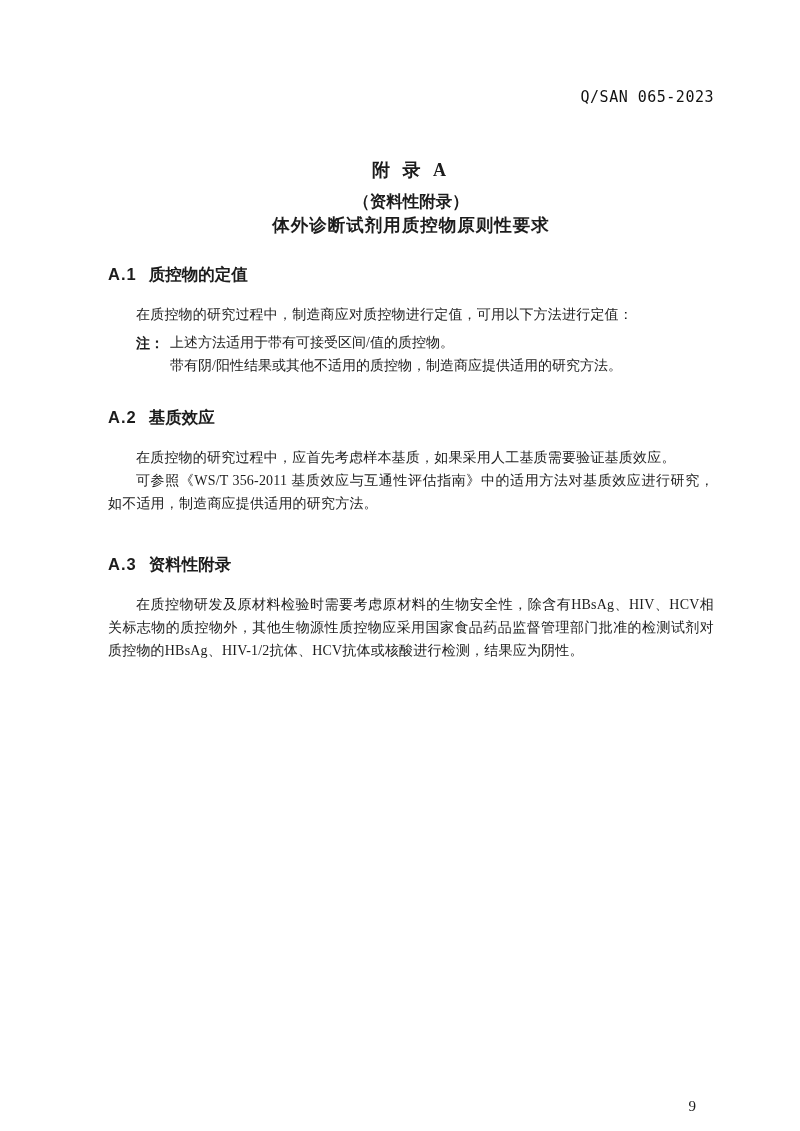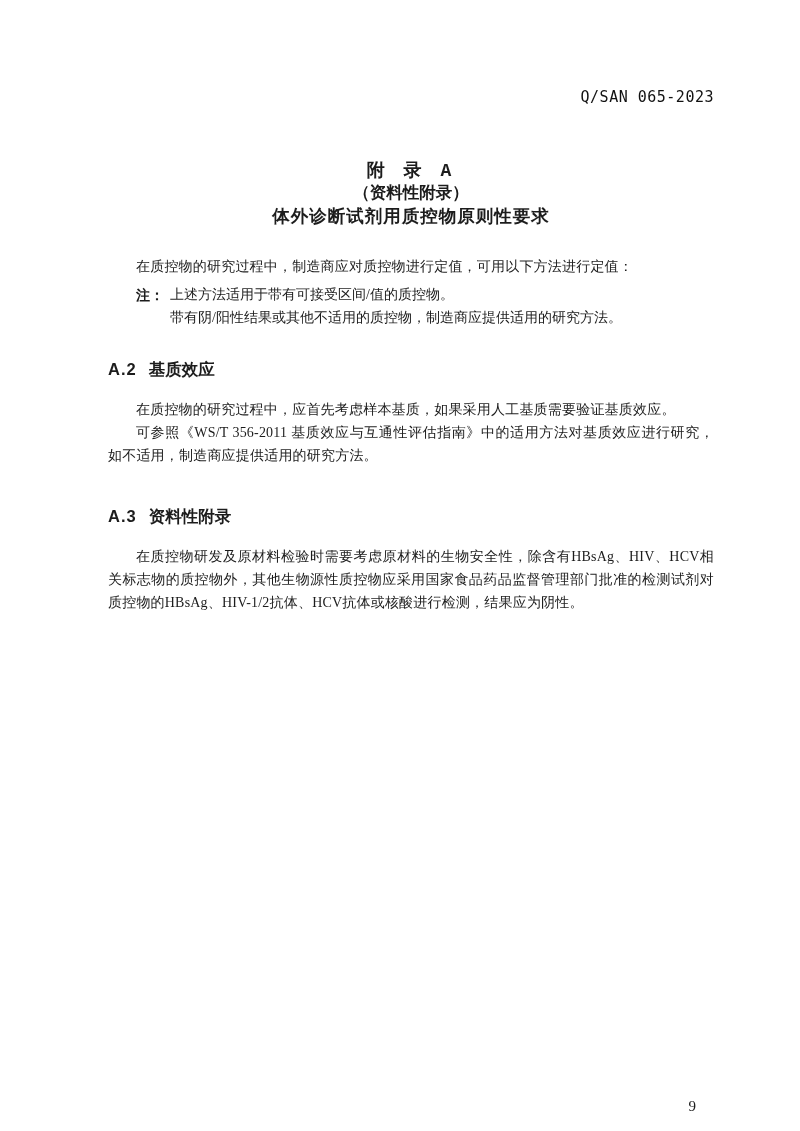--- a/index.html
+++ b/index.html
@@ -20,30 +20,31 @@
     font-family: "DejaVu Sans Mono", monospace;
     font-size: 15px;
     letter-spacing: 0.5px;
     color: #111;
   }
   .title-block {
     text-align: center;
     margin-top: 52px;
   }
   .title-main {
-    font-family: Liberation Mono, monospace;
+    font-family: Liberation Serif, serif;
     font-weight: bold;
     font-size: 18px;
     letter-spacing: 4px;
     text-align: center;
   }
   .title-sub {
     font-family: Liberation Sans, sans-serif;
     font-weight: bold;
     font-size: 16.5px;
+    margin-top: 9px;
   }
   .title-name {
     font-family: "Liberation Sans", "DejaVu Sans", sans-serif;
     font-weight: bold;
     font-size: 17.5px;
     margin-top: 0;
     letter-spacing: 1px;
   }
   .sec-heading {
     font-family: "Liberation Sans", "DejaVu Sans", sans-serif;
@@ -98,20 +99,24 @@
 
   <div class="doc-number">Q/SAN 065-2023</div>
 
   <div class="title-block">
     <div class="title-main">附 录 A</div>
     <div class="title-sub">（资料性附录）</div>
     <div class="title-name">体外诊断试剂用质控物原则性要求</div>
   </div>
 
   <div class="section sec-a1">
+    <div class="sec-heading">
+      <span class="sec-num">A.1</span>
+      <span>质控物的定值</span>
+    </div>
     <div class="sec-body">
       <p class="para">在质控物的研究过程中，制造商应对质控物进行定值，可用以下方法进行定值：</p>
       <div class="note">
         <span class="note-label">注：</span>
         <div class="note-body">
           <div>上述方法适用于带有可接受区间/值的质控物。</div>
           <div>带有阴/阳性结果或其他不适用的质控物，制造商应提供适用的研究方法。</div>
         </div>
       </div>
     </div>

